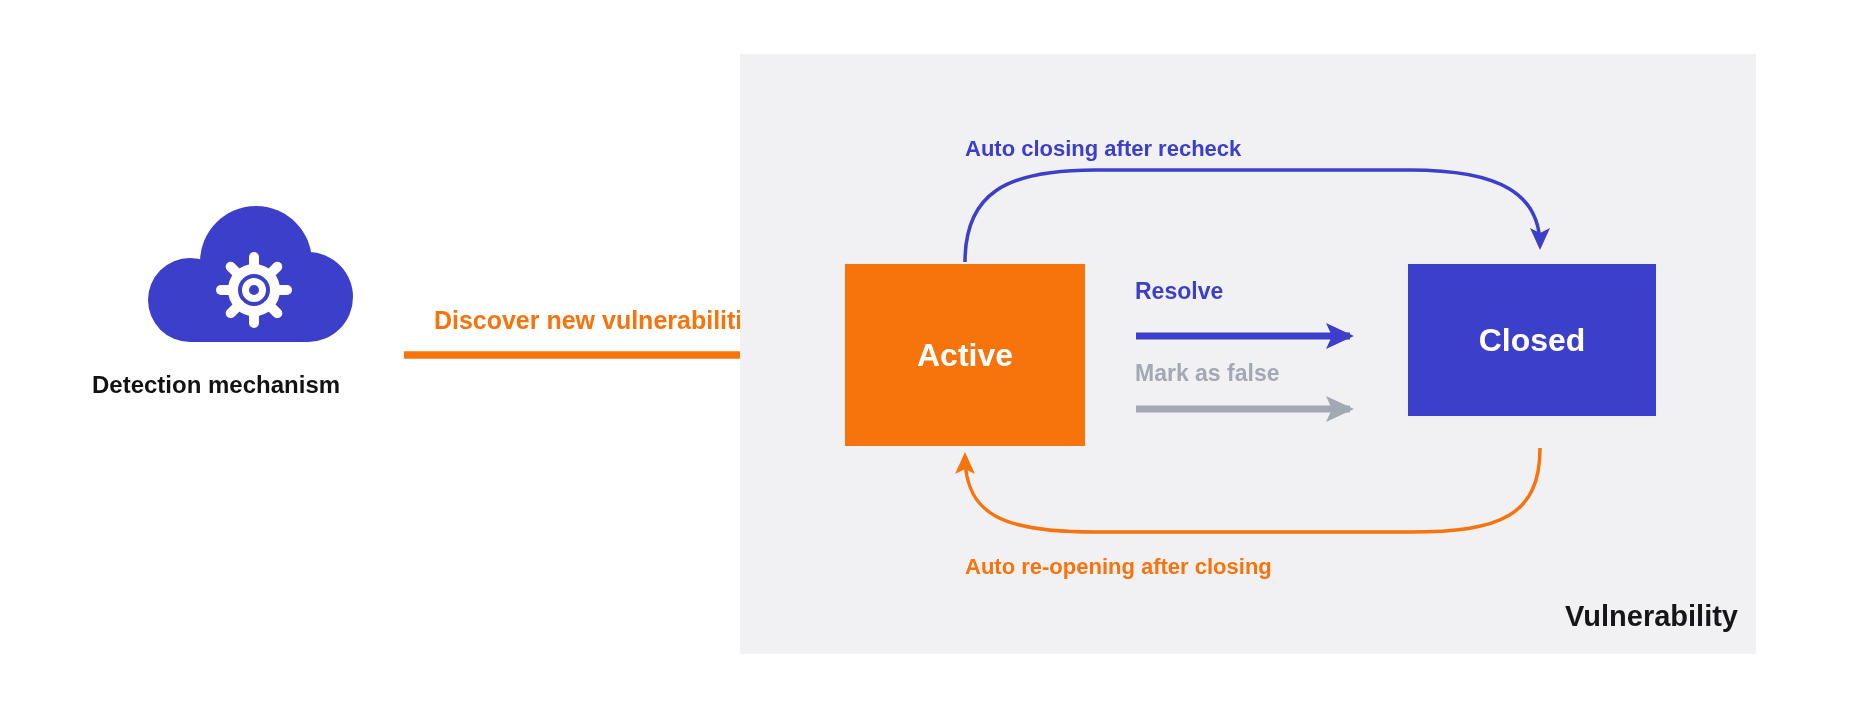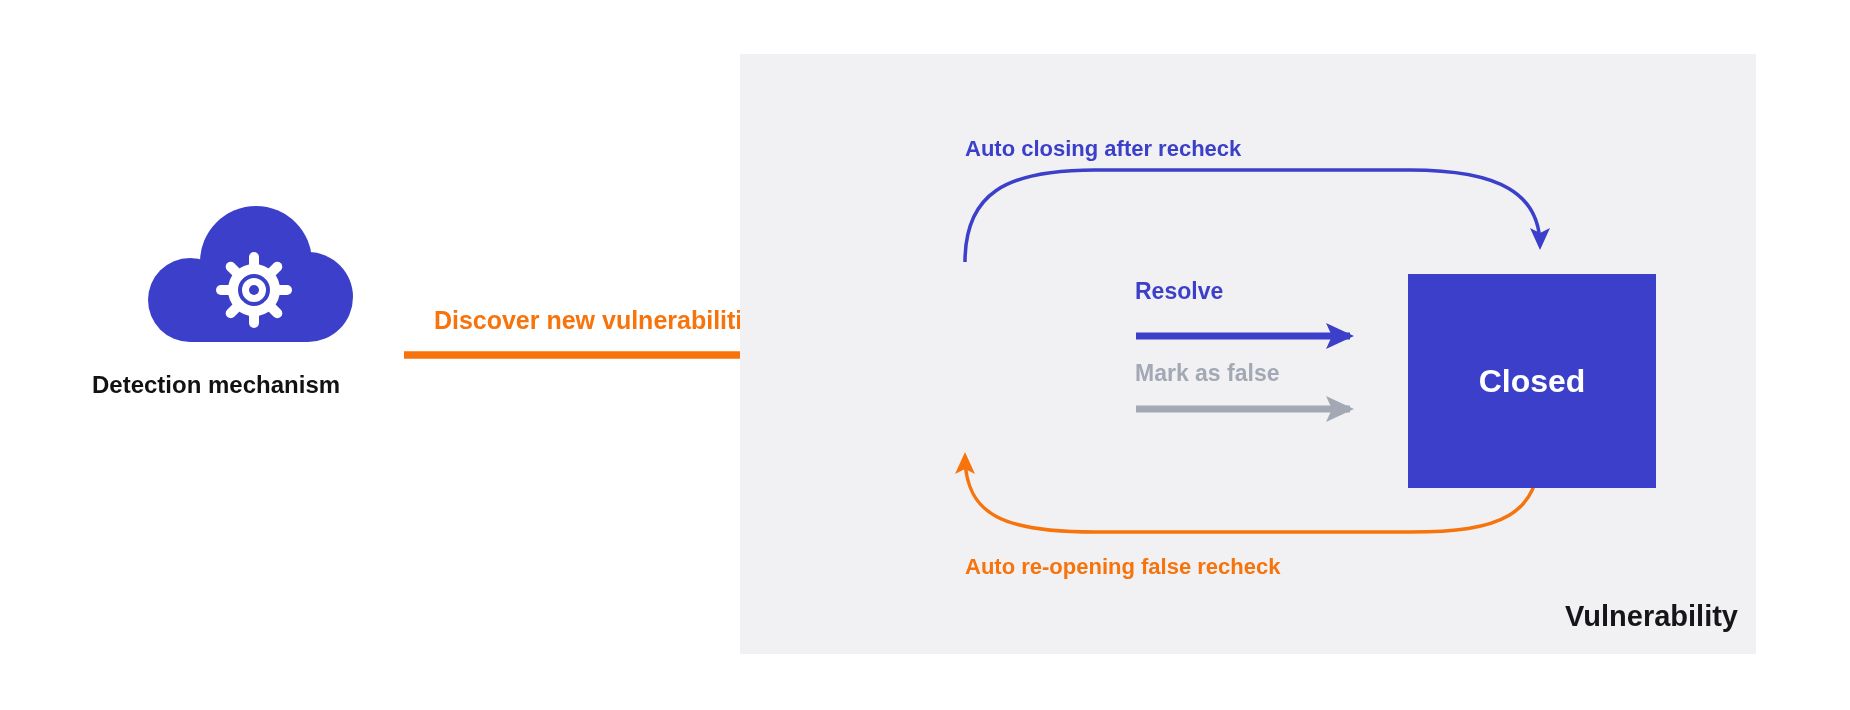--- a/index.html
+++ b/index.html
@@ -26,21 +26,21 @@
   .panel{
     position:absolute;left:740px;top:54px;width:1016px;height:600px;
     background:var(--panel-bg);
   }
   .panel-arrows{position:absolute;left:0;top:0;width:1016px;height:600px;}
   .state-box{
     position:absolute;display:flex;align-items:center;justify-content:center;
     color:#ffffff;font-size:32px;font-weight:bold;
   }
   .box-active{left:105px;top:210px;width:240px;height:182px;background:var(--orange);}
-  .box-closed{left:668px;top:220px;width:248px;height:214px;background:var(--blue);}
+  .box-closed{left:668px;top:210px;width:248px;height:152px;background:var(--blue);}
   .arrow-label{position:absolute;font-weight:bold;text-align:left;}
   .lbl-autoclose{left:225px;top:82px;width:578px;font-size:22px;color:var(--blue);}
   .lbl-resolve{left:395px;top:224px;width:240px;font-size:23px;color:var(--blue);}
   .lbl-markfalse{left:395px;top:306px;width:240px;font-size:23px;color:var(--gray-arrow);}
   .lbl-autoreopen{left:225px;top:500px;width:578px;font-size:22px;color:var(--orange);}
   .panel-title{
     position:absolute;right:18px;top:546px;
     font-size:29px;font-weight:bold;color:#16161a;
   }
   
@@ -114,25 +114,28 @@
 
       <path d="M 225 208 C 225 140 265 116 355 116 L 670 116 C 760 116 800 140 800 192" class="st-blue" stroke-width="3.5" fill="none" marker-end="url(#headBlueS)"></path>
 
       <path d="M 800 394 C 800 462 760 478 670 478 L 355 478 C 265 478 225 462 225 402" class="st-orange" stroke-width="3.5" fill="none" marker-end="url(#headOrangeS)"></path>
 
       <path d="M 396 282 L 610 282" class="st-blue" stroke-width="7" fill="none" marker-end="url(#headBlue)"></path>
 
       <path d="M 396 355 L 610 355" class="st-gray" stroke-width="7" fill="none" marker-end="url(#headGray)"></path>
     </svg>
 
+    <div class="state-box box-active">
+      <span>Active</span>
+    </div>
     <div class="state-box box-closed">
       <span>Closed</span>
     </div>
 
     <div class="arrow-label lbl-autoclose">Auto closing after recheck</div>
     <div class="arrow-label lbl-markfalse">Mark as false</div>
     <div class="arrow-label lbl-resolve">Resolve</div>
-    <div class="arrow-label lbl-autoreopen">Auto re-opening false recheck</div>
+    <div class="arrow-label lbl-autoreopen">Auto re-opening after closing</div>
 
     <div class="panel-title">Vulnerability</div>
   </div>
 
 </div>
 
 </body></html>

